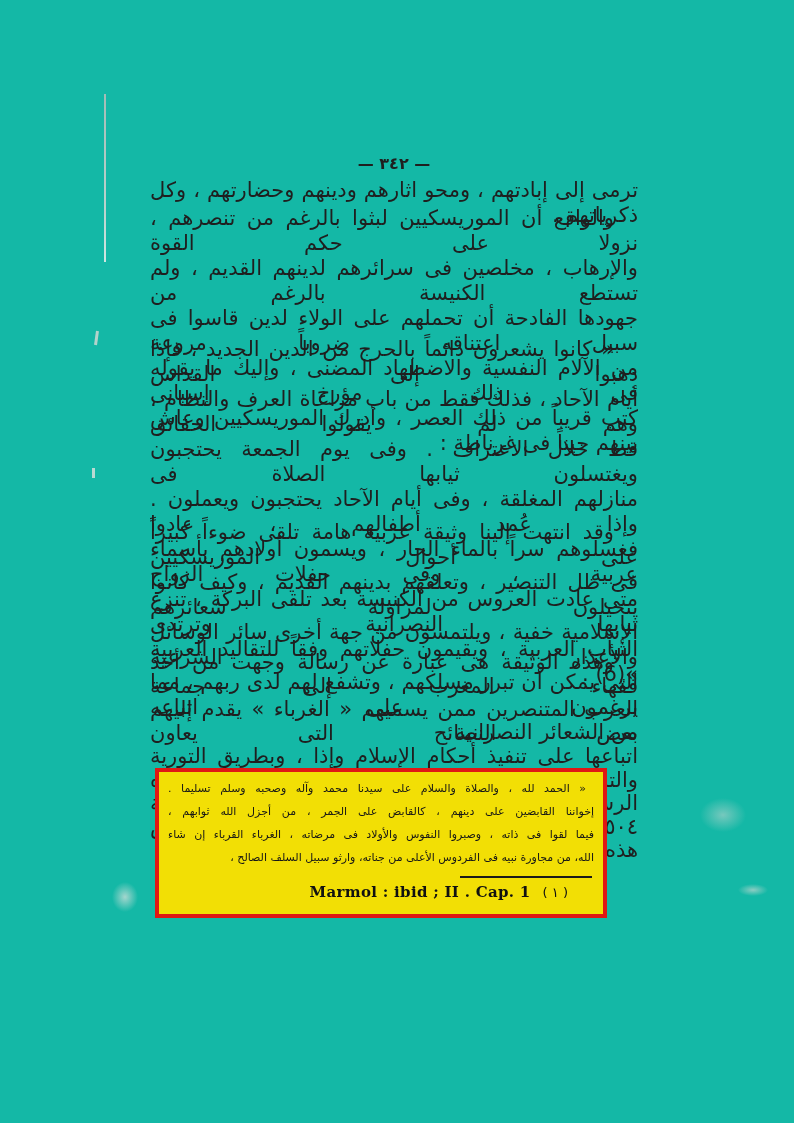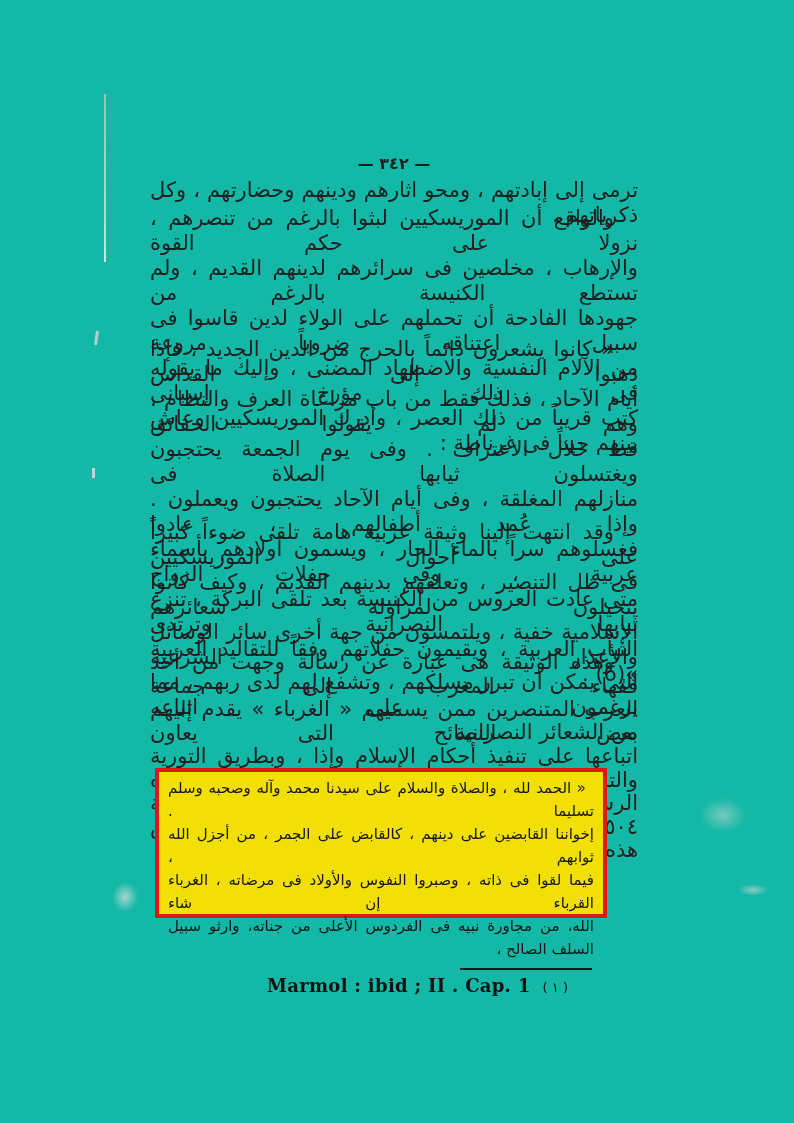--- a/index.html
+++ b/index.html
@@ -52,35 +52,35 @@
 
   
   .hl-box {
     position: absolute; left: 155px; top: 768px;
     width: 452px; height: 150px; box-sizing: border-box;
     background: #f2df05;
     border: 4px solid #e01814;
     padding: 5px 9px 0 9px;
     direction: rtl;
   }
-  .box-text { font-size: 15px; line-height: 23px; color: #161616; }
+  .box-text { font-size: 11px; line-height: 23px; color: #161616; }
   .box-text .line-first { text-indent: 8px; }
   .fn-sep {
     width: 132px; height: 2px; background: #1a1a1a;
     margin: 7px 2px 5px auto;
   }
   .fn {
     direction: rtl; text-align: right;
     margin-right: 26px; font-size: 13.5px; color: #111;
   }
   .fn-marker { margin-left: 12px; font-size: 13px; }
   .fn-cite {
     font-family: "DejaVu Serif", serif; font-weight: 700;
     direction: ltr; unicode-bidi: isolate;
-    font-size: 18px; letter-spacing: .3px;
+    font-size: 15px; letter-spacing: .3px;
   }
 </style>
 </head>
 <body>
 
 <div class="page">
 
   <div class="art art-vline"></div>
   <div class="art art-dash1"></div>
   <div class="art art-dash2"></div>

